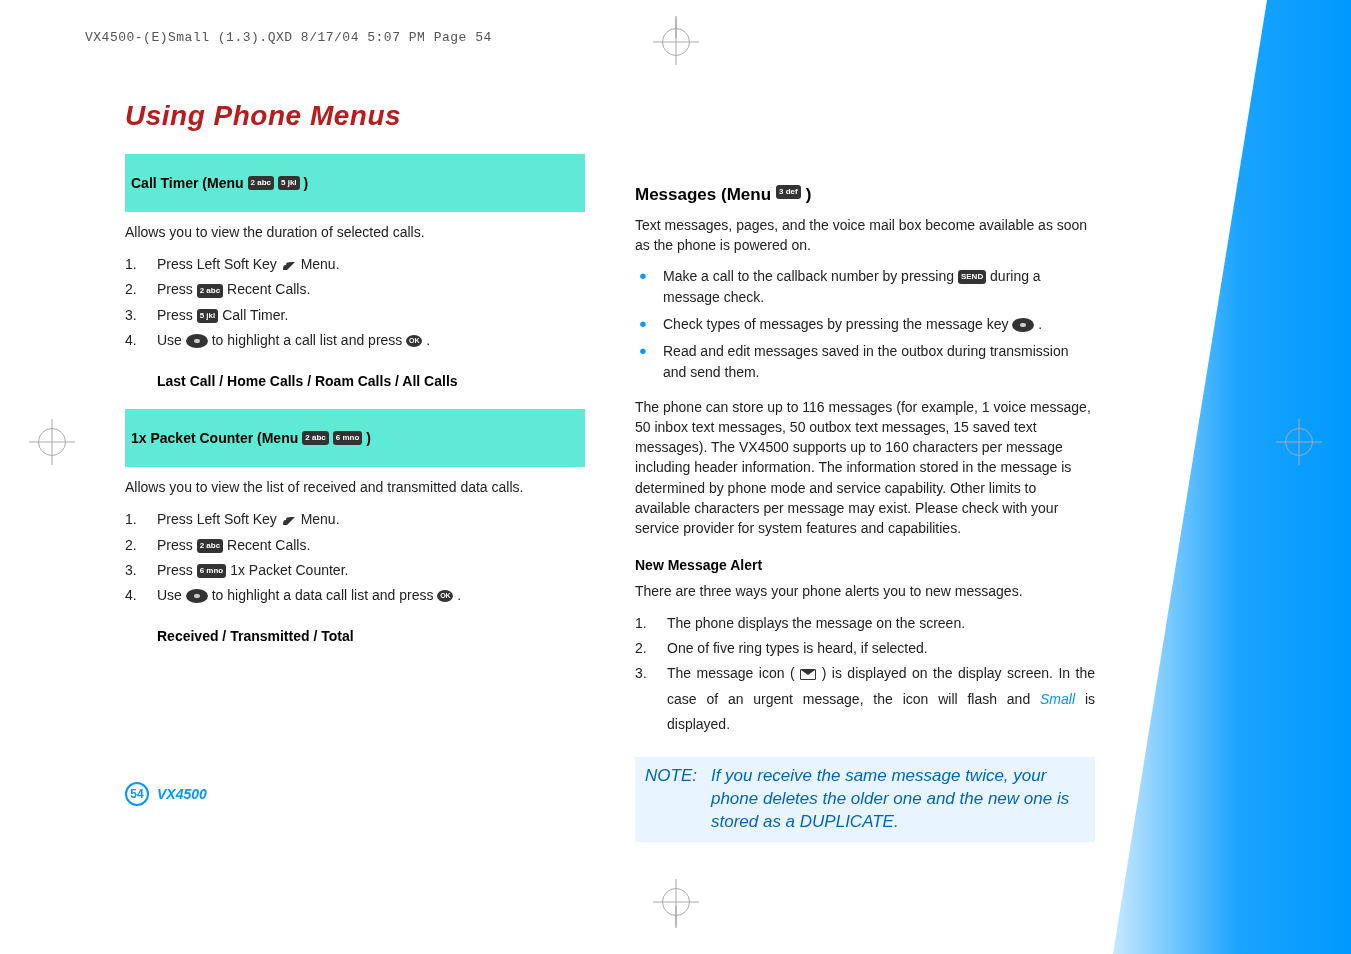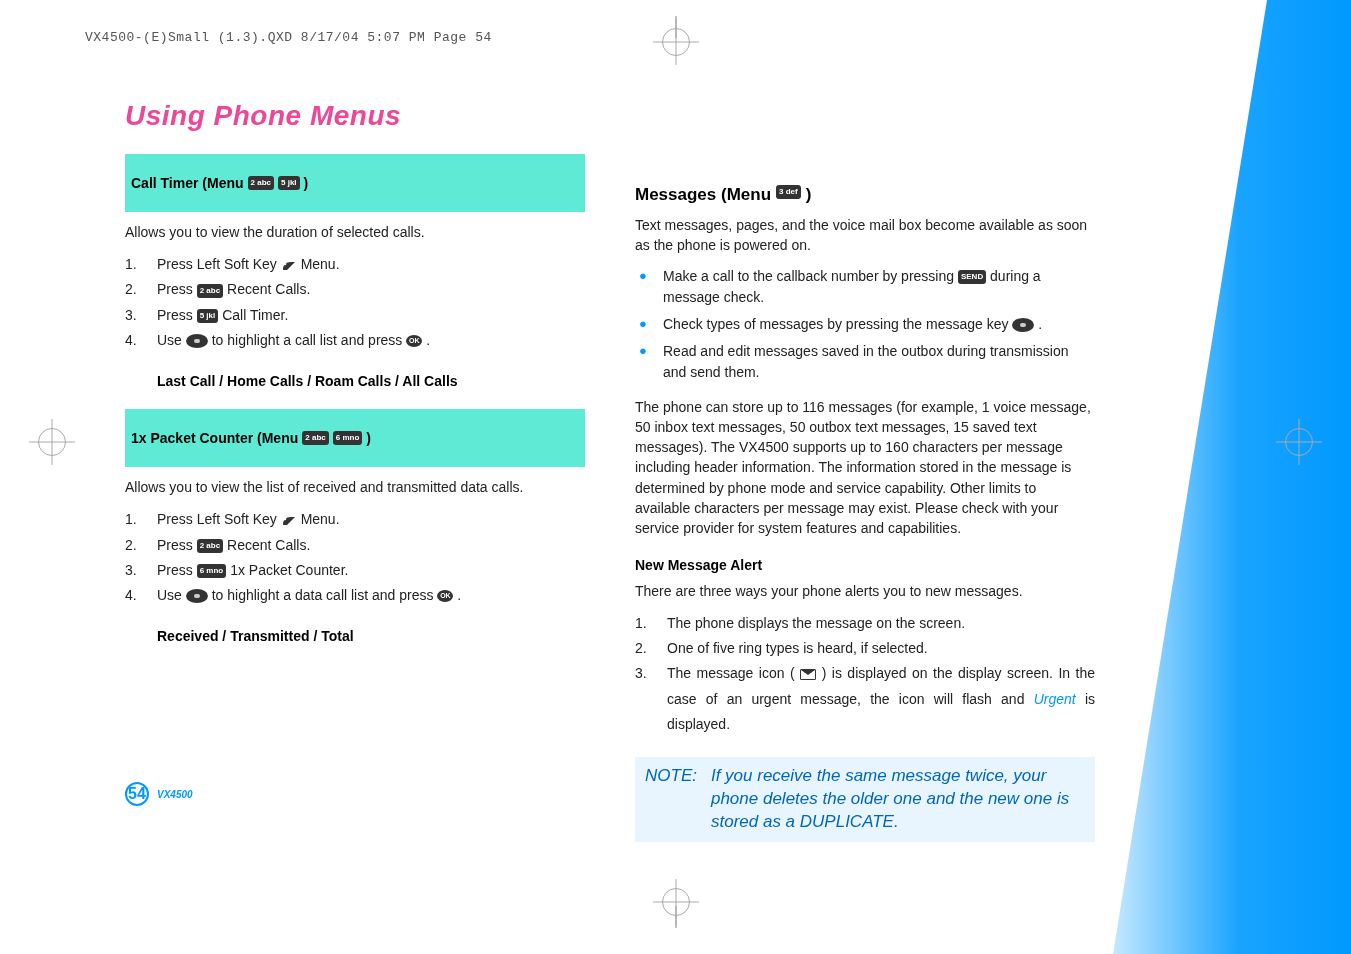--- a/index.html
+++ b/index.html
@@ -37,21 +37,21 @@
     left: 125px;
     width: 970px;
     z-index: 2;
   }
   .col { width: 460px; }
   .col-right { margin-left: 50px; }
   .main-title {
     font-size: 28px;
     font-weight: bold;
     font-style: italic;
-    color: #ec4899;
+    color: #b91c1c;
     margin-bottom: 22px;
     letter-spacing: 0.5px;
   }
   .section-head {
     background: #5eead4;
     padding: 21px 6px;
     font-weight: bold;
     font-size: 14px;
     display: flex;
     align-items: center;
@@ -197,30 +197,30 @@
     align-items: center;
     gap: 8px;
   }
   .page-num {
     width: 24px; height: 24px;
     border: 2px solid #0099ff;
     border-radius: 50%;
     display: flex;
     align-items: center;
     justify-content: center;
-    font-size: 16px;
+    font-size: 12px;
     font-weight: bold;
     color: #0099ff;
     background: #fff;
   }
   .model {
     font-style: italic;
     font-weight: bold;
     color: #0099ff;
-    font-size: 10px;
+    font-size: 14px;
   }
   .footer-right .page-num { border-color:#fff; color:#fff; background:transparent; }
   .footer-right .model { color:#fff; }
   .envelope {
     display:inline-block; width:16px; height:11px; border:1px solid #333;
     position:relative; vertical-align:middle; border-radius:1px;
   }
   .envelope::after {
     content:""; position:absolute; left:0; top:0; width:0; height:0;
     border-left:7px solid transparent; border-right:7px solid transparent;
@@ -356,21 +356,21 @@
 
     <div class="subhead">New Message Alert</div>
     <div class="body-text">There are three ways your phone alerts you to new messages.</div>
     <ol class="steps">
       <li>The phone displays the message on the screen.</li>
       <li>One of five ring types is heard, if selected.</li>
       <li class="justify">
         <span>The message icon ( </span>
         <span class="envelope"></span>
         <span> ) is displayed on the display screen. In the case of an urgent message, the icon will flash and </span>
-        <span class="urgent">Urgent</span>
+        <span class="urgent">Small</span>
         <span> is displayed.</span>
       </li>
     </ol>
 
     <div class="note-box">
       <span class="note-label">NOTE:</span>
       <span>If you receive the same message twice, your phone deletes the older one and the new one is stored as a DUPLICATE.</span>
     </div>
   </div>
 </div>

